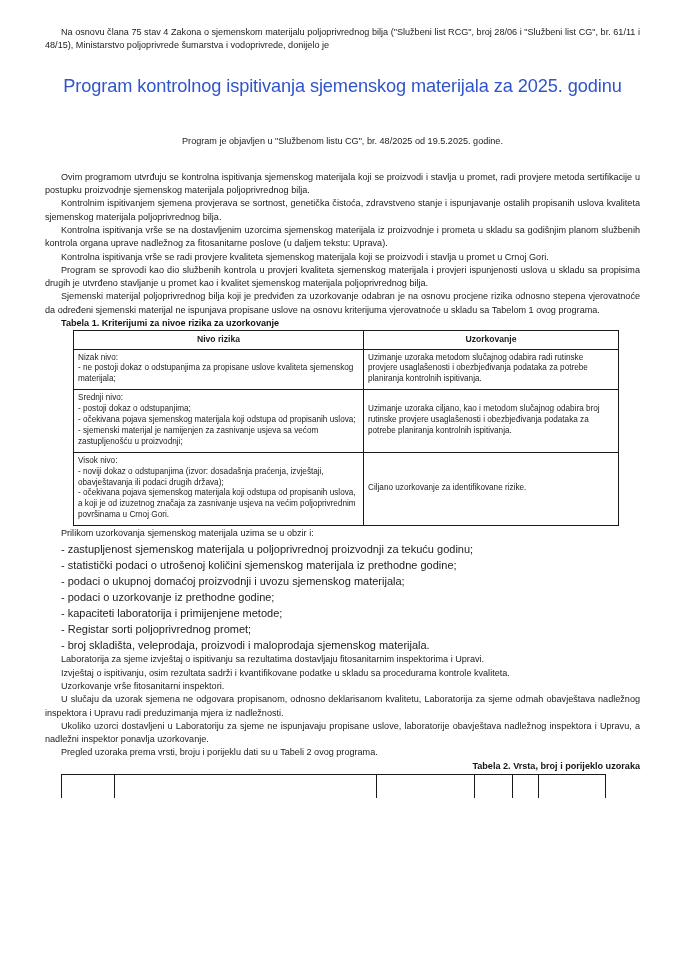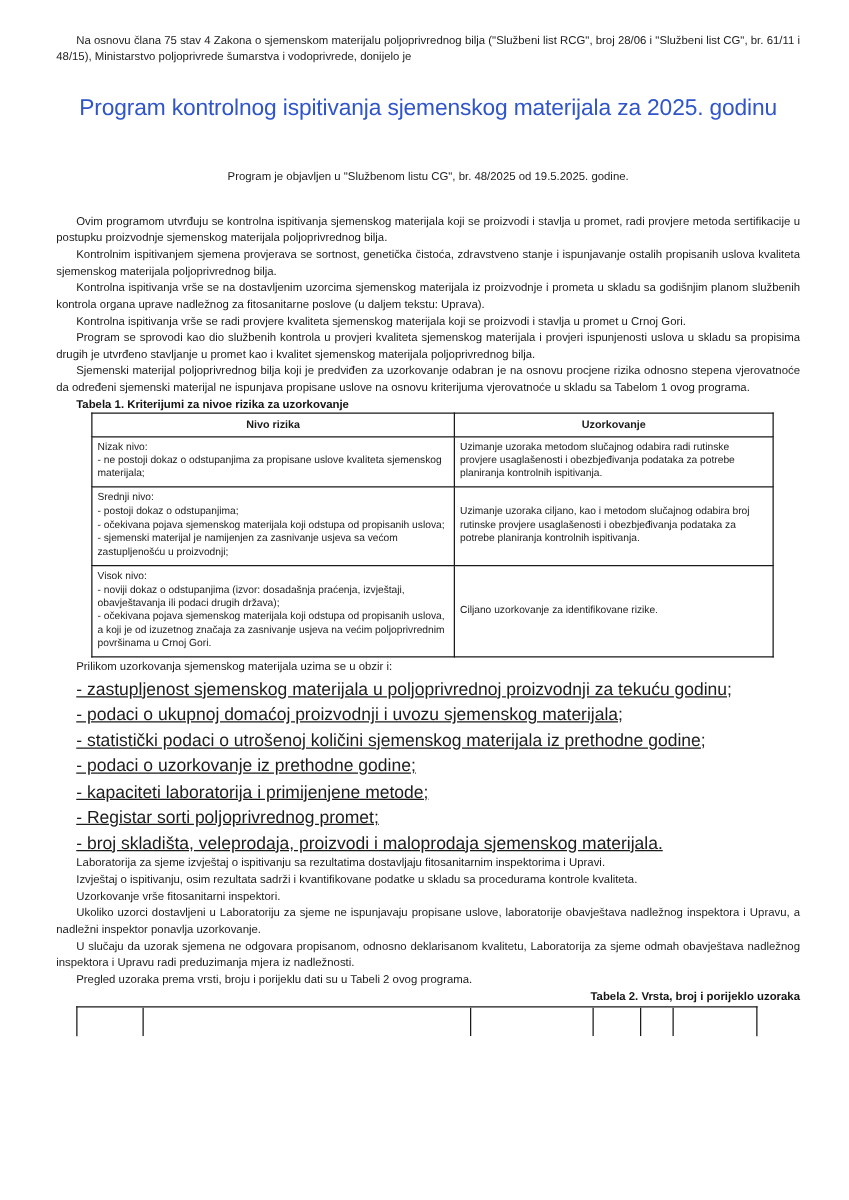--- a/index.html
+++ b/index.html
@@ -90,25 +90,24 @@
   .list-block {
     margin-top: 1px;
   }
   .list-lead {
     font-size: 9.1px;
     line-height: 1.465;
     margin: 0 0 0 16px;
     color: #1c1c1c;
   }
   .list-item {
-    font-size: 14px;
+    font-size: 11px;
     line-height: 1.465;
     margin: 0 0 0 16px;
     color: #1c1c1c;
-    text-decoration: underline;
   }
   .flat-line {
     font-size: 9.1px;
     line-height: 1.465;
     margin: 0 0 0 16px;
     color: #1c1c1c;
   }
   .tbl2-caption {
     font-size: 9.1px;
     font-weight: bold;
@@ -181,34 +180,34 @@
 - noviji dokaz o odstupanjima (izvor: dosadašnja praćenja, izvještaji, obavještavanja ili podaci drugih država);
 - očekivana pojava sjemenskog materijala koji odstupa od propisanih uslova, a koji je od izuzetnog značaja za zasnivanje usjeva na većim poljoprivrednim površinama u Crnoj Gori.</td>
         <td class="col-right sampling">Ciljano uzorkovanje za identifikovane rizike.</td>
       </tr>
     </tbody>
   </table>
 
   <div class="list-block">
     <div class="list-lead">Prilikom uzorkovanja sjemenskog materijala uzima se u obzir i:</div>
     <div class="list-item">- zastupljenost sjemenskog materijala u poljoprivrednoj proizvodnji za tekuću godinu;</div>
+    <div class="list-item">- statistički podaci o utrošenoj količini sjemenskog materijala iz prethodne godine;</div>
     <div class="list-item">- podaci o ukupnoj domaćoj proizvodnji i uvozu sjemenskog materijala;</div>
-    <div class="list-item">- statistički podaci o utrošenoj količini sjemenskog materijala iz prethodne godine;</div>
     <div class="list-item">- podaci o uzorkovanje iz prethodne godine;</div>
     <div class="list-item">- kapaciteti laboratorija i primijenjene metode;</div>
     <div class="list-item">- Registar sorti poljoprivrednog promet;</div>
     <div class="list-item">- broj skladišta, veleprodaja, proizvodi i maloprodaja sjemenskog materijala.</div>
   </div>
 
   <div class="closing-block">
     <div class="flat-line">Laboratorija za sjeme izvještaj o ispitivanju sa rezultatima dostavljaju fitosanitarnim inspektorima i Upravi.</div>
     <div class="flat-line">Izvještaj o ispitivanju, osim rezultata sadrži i kvantifikovane podatke u skladu sa procedurama kontrole kvaliteta.</div>
     <div class="flat-line">Uzorkovanje vrše fitosanitarni inspektori.</div>
+    <p class="para">U slučaju da uzorak sjemena ne odgovara propisanom, odnosno deklarisanom kvalitetu, Laboratorija za sjeme odmah obavještava nadležnog inspektora i Upravu radi preduzimanja mjera iz nadležnosti.</p>
     <p class="para">Ukoliko uzorci dostavljeni u Laboratoriju za sjeme ne ispunjavaju propisane uslove, laboratorije obavještava nadležnog inspektora i Upravu, a nadležni inspektor ponavlja uzorkovanje.</p>
-    <p class="para">U slučaju da uzorak sjemena ne odgovara propisanom, odnosno deklarisanom kvalitetu, Laboratorija za sjeme odmah obavještava nadležnog inspektora i Upravu radi preduzimanja mjera iz nadležnosti.</p>
     <p class="para">Pregled uzoraka prema vrsti, broju i porijeklu dati su u Tabeli 2 ovog programa.</p>
   </div>
 
   <div class="tbl2-caption">Tabela 2. Vrsta, broj i porijeklo uzoraka</div>
 
   <div class="table2-stub">
     <div class="vline" style="left:52px;"></div>
     <div class="vline" style="left:314px;"></div>
     <div class="vline" style="left:412px;"></div>
     <div class="vline" style="left:450px;"></div>

